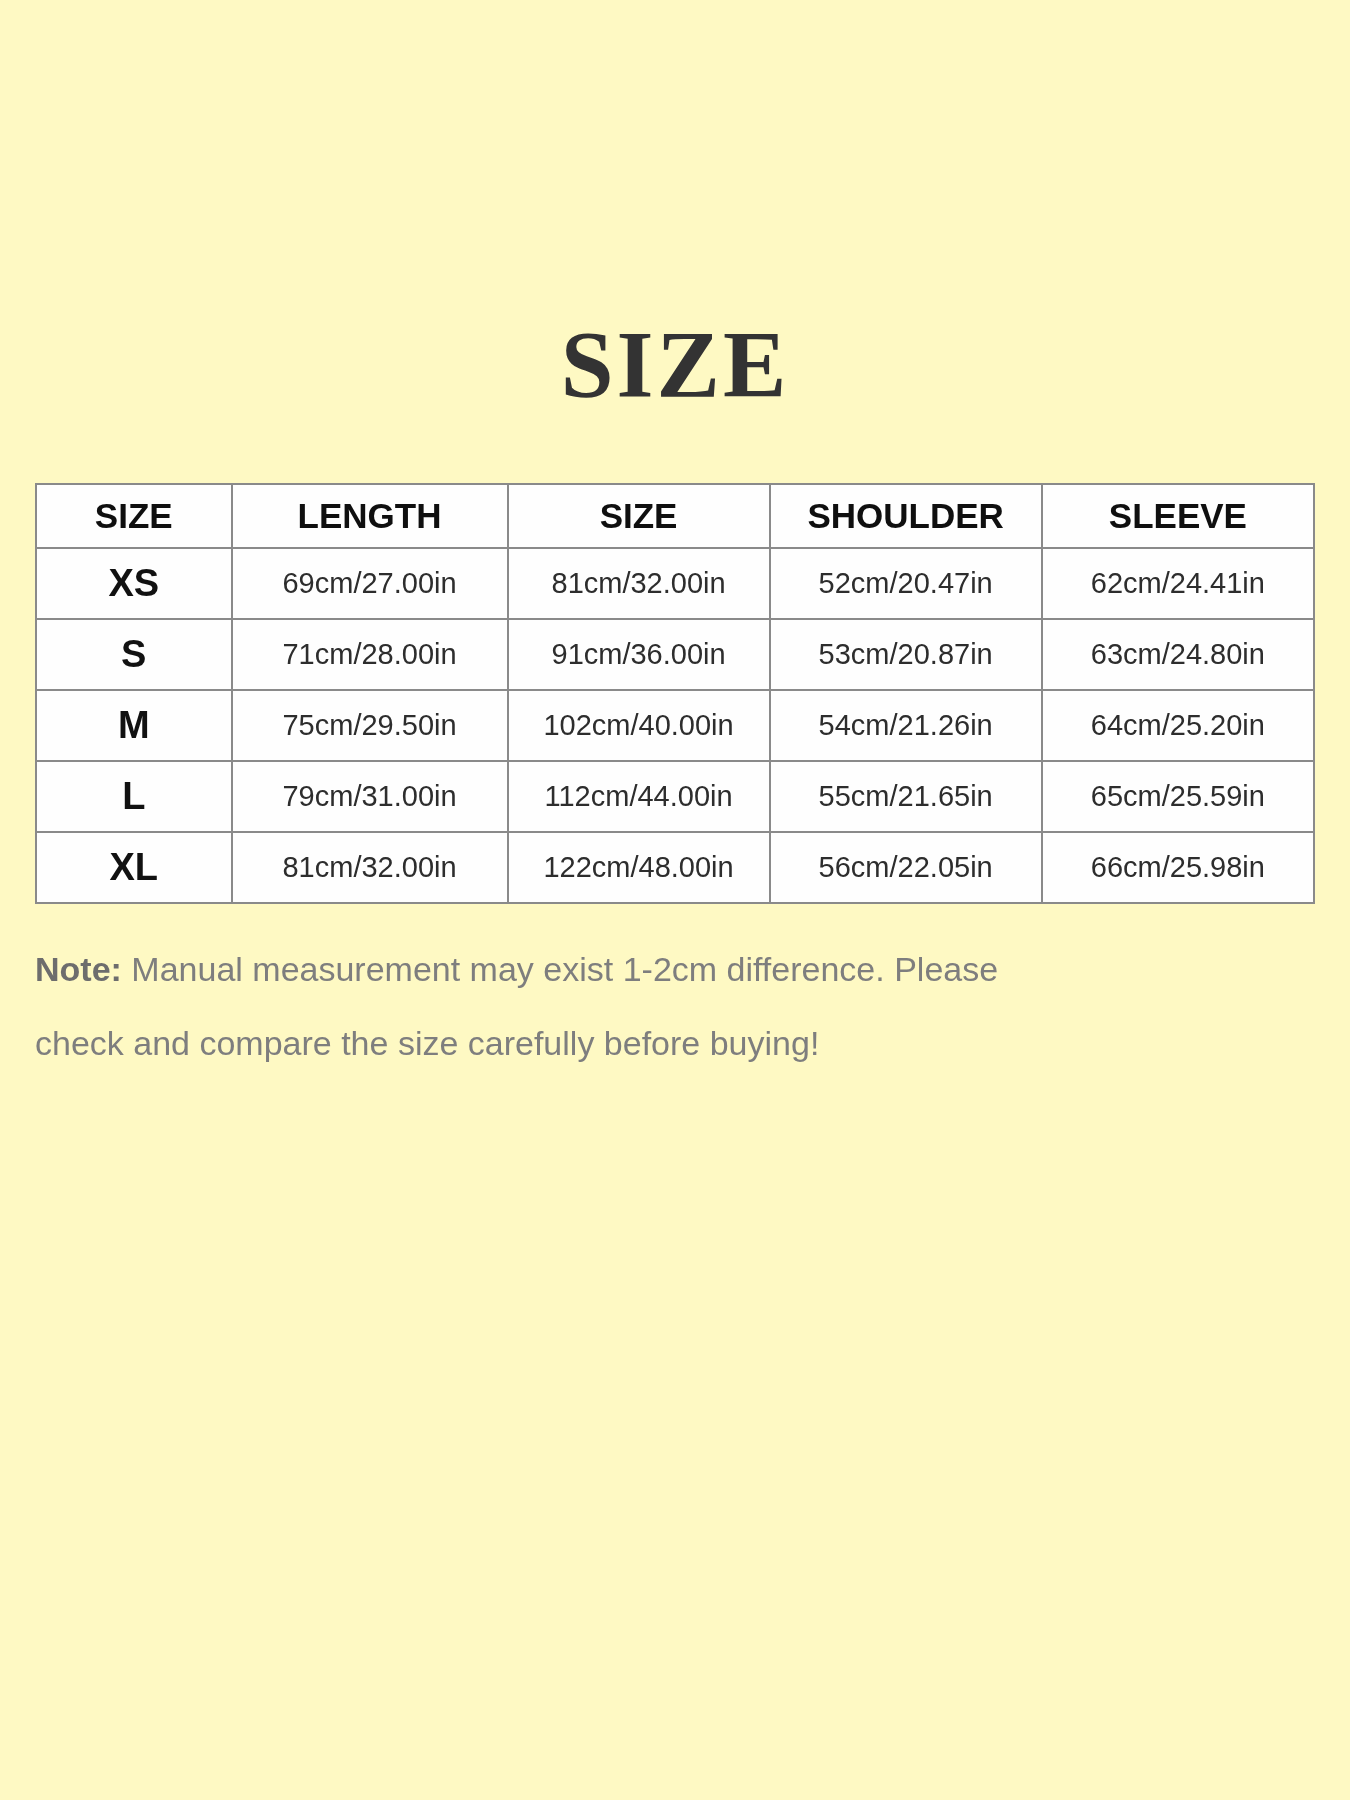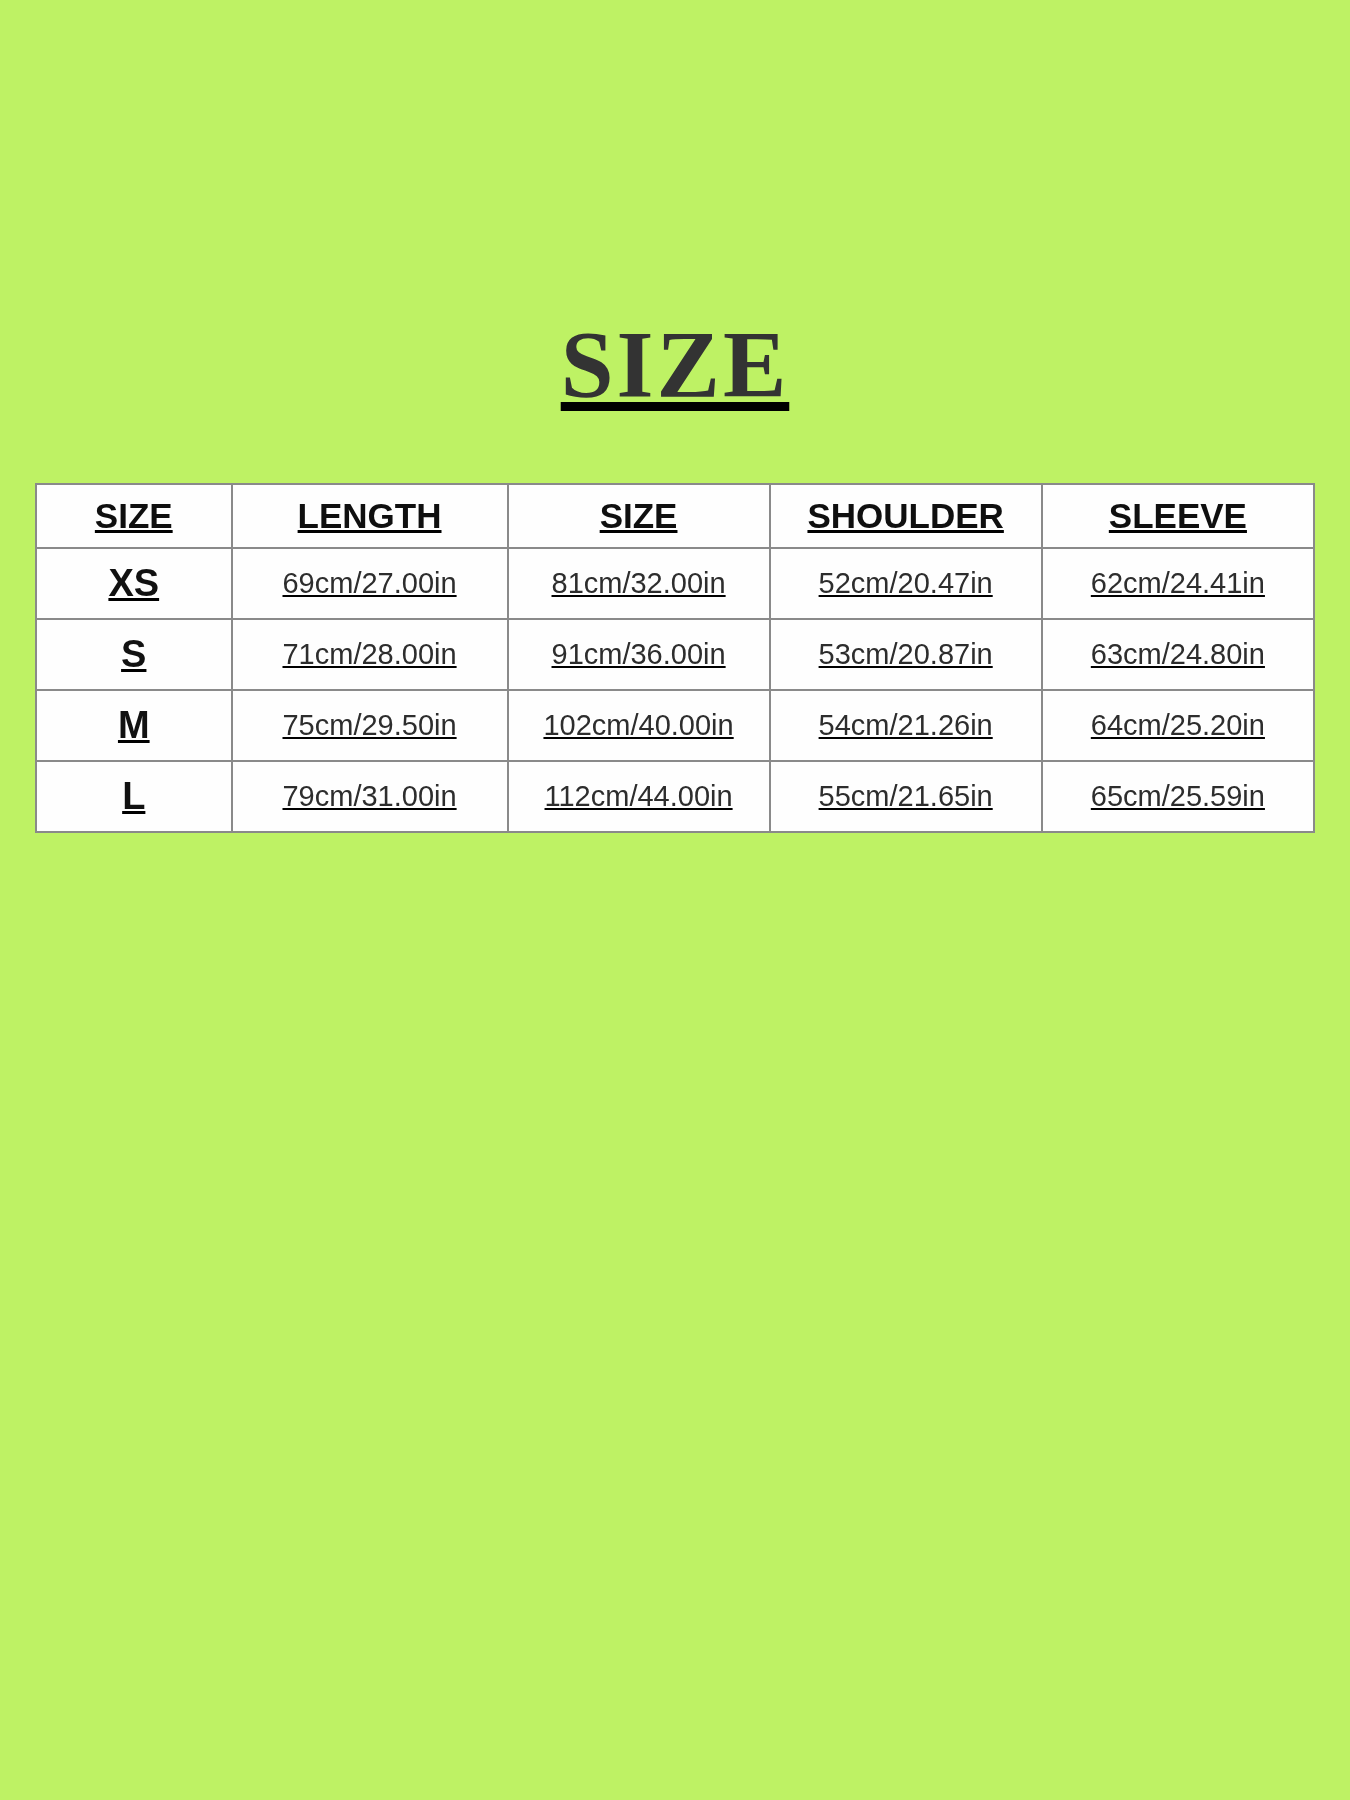--- a/index.html
+++ b/index.html
@@ -1,23 +1,22 @@
 <!DOCTYPE html>
 <html><head>
 <meta charset="utf-8">
 <style>
   html,body{margin:0;padding:0;background:#ffffff;}
   .page{
     position:relative;
     width:1350px;
     height:1800px;
-    background:#bef264;
+    background:#fef9c3;
     overflow:hidden;
     font-family:"Liberation Sans", sans-serif;
-    text-decoration:underline;
   }
   .title{
     margin:0;
     padding-top:318px;
     line-height:1;
     text-align:center;
     font-family:"Liberation Serif", serif;
     font-weight:700;
     font-size:95px;
     letter-spacing:3px;
@@ -114,17 +113,25 @@
         <td>54cm/21.26in</td>
         <td>64cm/25.20in</td>
       </tr>
       <tr>
         <th>L</th>
         <td>79cm/31.00in</td>
         <td>112cm/44.00in</td>
         <td>55cm/21.65in</td>
         <td>65cm/25.59in</td>
       </tr>
+      <tr>
+        <th>XL</th>
+        <td>81cm/32.00in</td>
+        <td>122cm/48.00in</td>
+        <td>56cm/22.05in</td>
+        <td>66cm/25.98in</td>
+      </tr>
     </tbody>
   </table>
 
+  <p class="note"><span class="note-label">Note:</span> <span>Manual measurement may exist 1-2cm difference. Please</span><br><span>check and compare the size carefully before buying!</span></p>
 
 </div>
 
 </body></html>

